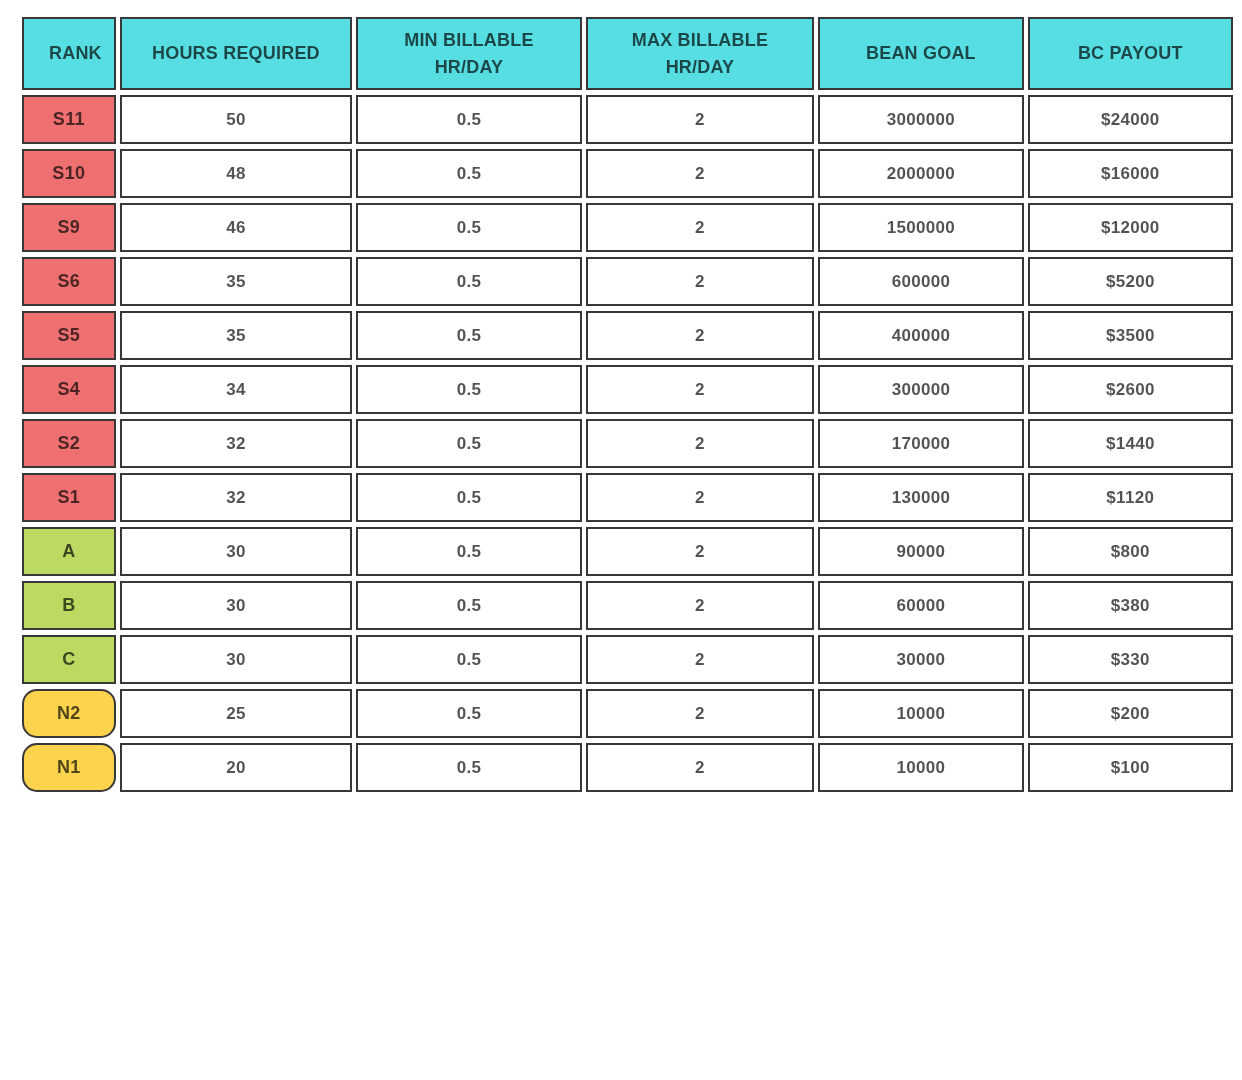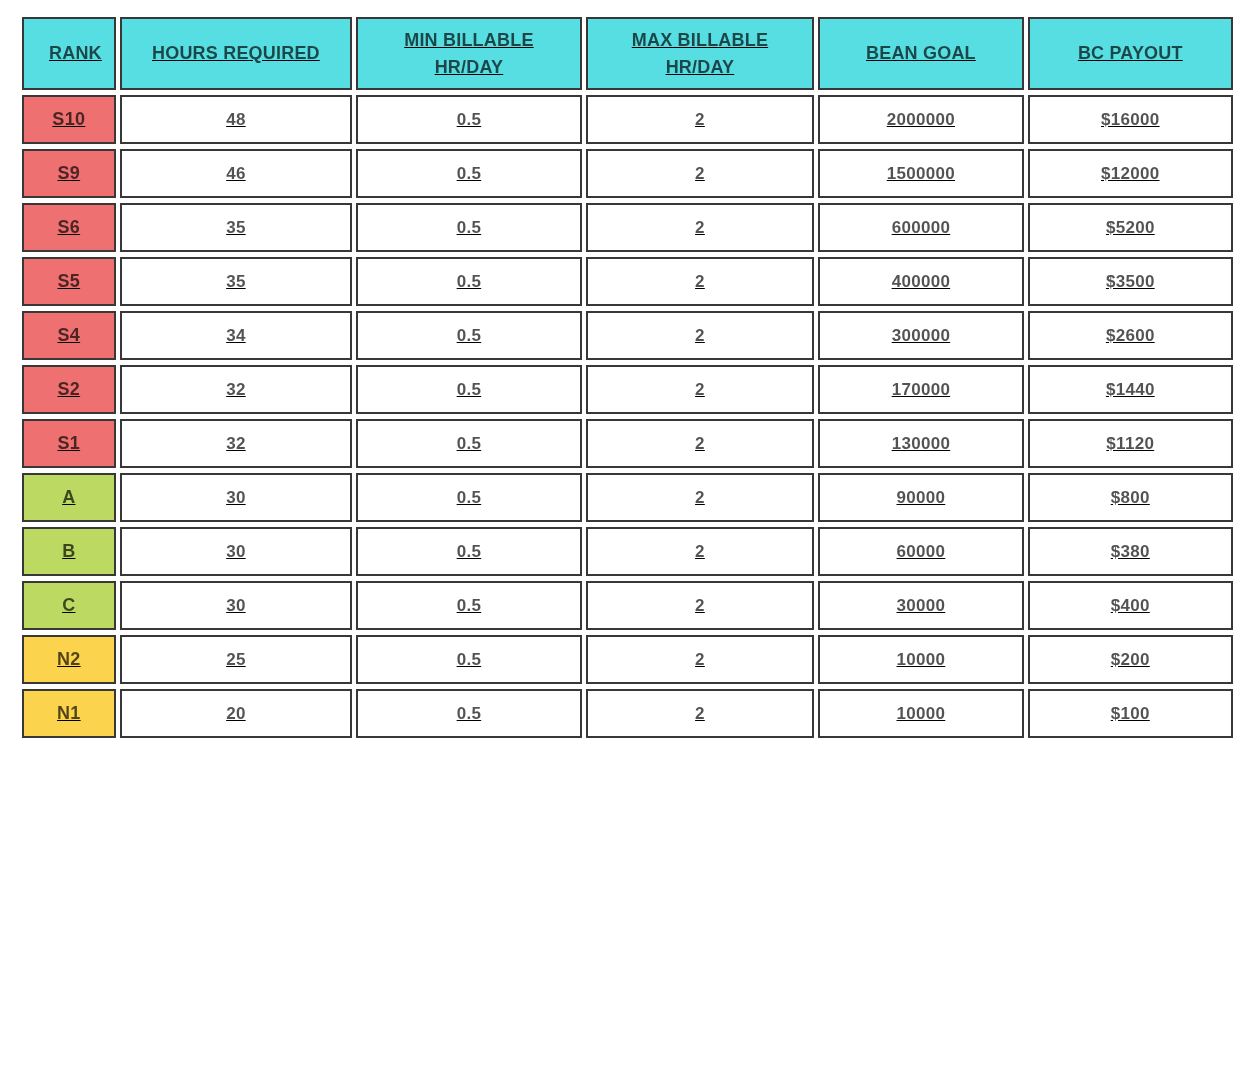--- a/index.html
+++ b/index.html
@@ -18,21 +18,20 @@
     overflow: hidden;
     font-family: "Liberation Sans", sans-serif;
   }
   .page { width: 1242px; height: 1080px; background: #ffffff; }
   table.rank-table {
     border-collapse: separate;
     border-spacing: 4px 5px;
     table-layout: fixed;
     width: 1219px;
     margin: 12px 0 0 18px;
-    text-decoration: underline;
   }
   th, td {
     box-sizing: border-box;
     border: 2px solid var(--border);
     text-align: center;
     vertical-align: middle;
     font-weight: bold;
     color: var(--ink);
     background: #ffffff;
     overflow: hidden;
@@ -46,21 +45,21 @@
     letter-spacing: 0.2px;
   }
   td {
     height: 49px;
     font-size: 17px;
     letter-spacing: 0.3px;
   }
   td.rank { font-size: 18px; }
   td.tier-s   { background: var(--tier-s); }
   td.tier-abc { background: var(--tier-abc); }
-  td.tier-n   { background: var(--tier-n); }
+  td.tier-n   { background: var(--tier-n); border-radius: 15px; }
 </style>
 </head>
 <body>
 
 <div class="page">
   <table class="rank-table">
     <colgroup>
       <col style="width:93px">
       <col style="width:231px">
       <col style="width:224px">
@@ -72,20 +71,28 @@
       <tr>
         <th>RANK</th>
         <th>HOURS REQUIRED</th>
         <th>MIN BILLABLE HR/DAY</th>
         <th>MAX BILLABLE HR/DAY</th>
         <th>BEAN GOAL</th>
         <th>BC PAYOUT</th>
       </tr>
     </thead>
     <tbody id="table-body">
+        <tr>
+          <td class="rank tier-s">S11</td>
+          <td>50</td>
+          <td>0.5</td>
+          <td>2</td>
+          <td>3000000</td>
+          <td>$24000</td>
+        </tr>
         <tr>
           <td class="rank tier-s">S10</td>
           <td>48</td>
           <td>0.5</td>
           <td>2</td>
           <td>2000000</td>
           <td>$16000</td>
         </tr>
         <tr>
           <td class="rank tier-s">S9</td>
@@ -150,21 +157,21 @@
           <td>2</td>
           <td>60000</td>
           <td>$380</td>
         </tr>
         <tr>
           <td class="rank tier-abc">C</td>
           <td>30</td>
           <td>0.5</td>
           <td>2</td>
           <td>30000</td>
-          <td>$400</td>
+          <td>$330</td>
         </tr>
         <tr>
           <td class="rank tier-n">N2</td>
           <td>25</td>
           <td>0.5</td>
           <td>2</td>
           <td>10000</td>
           <td>$200</td>
         </tr>
         <tr>

